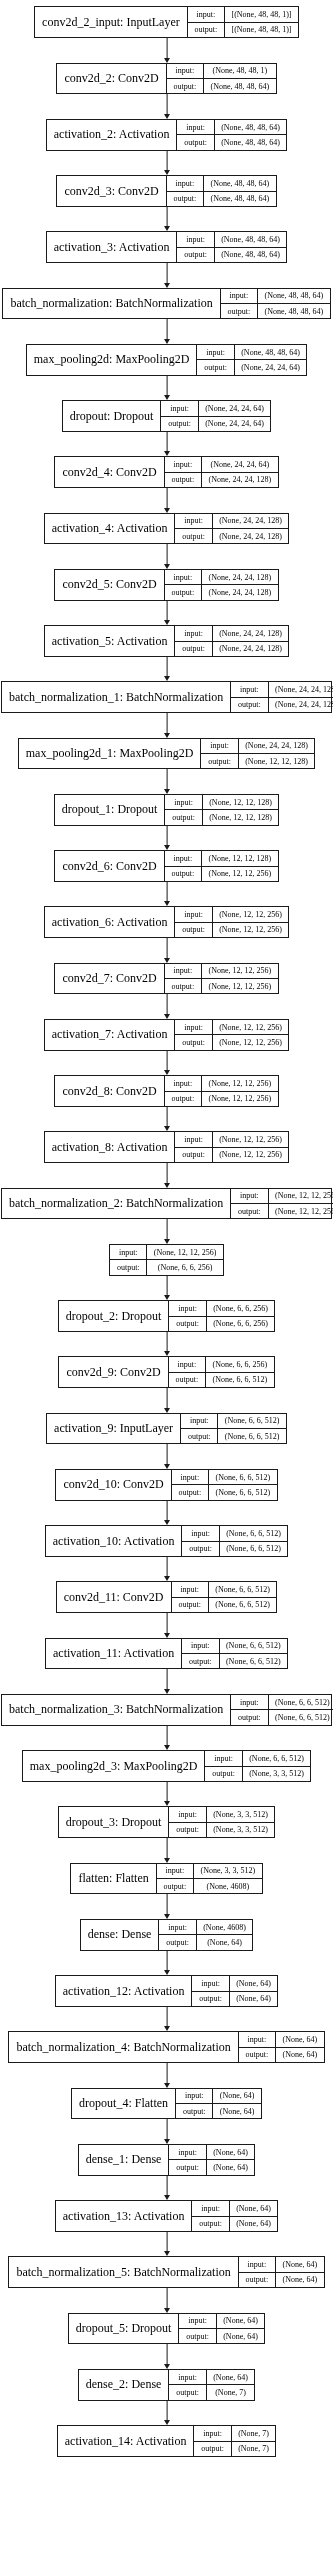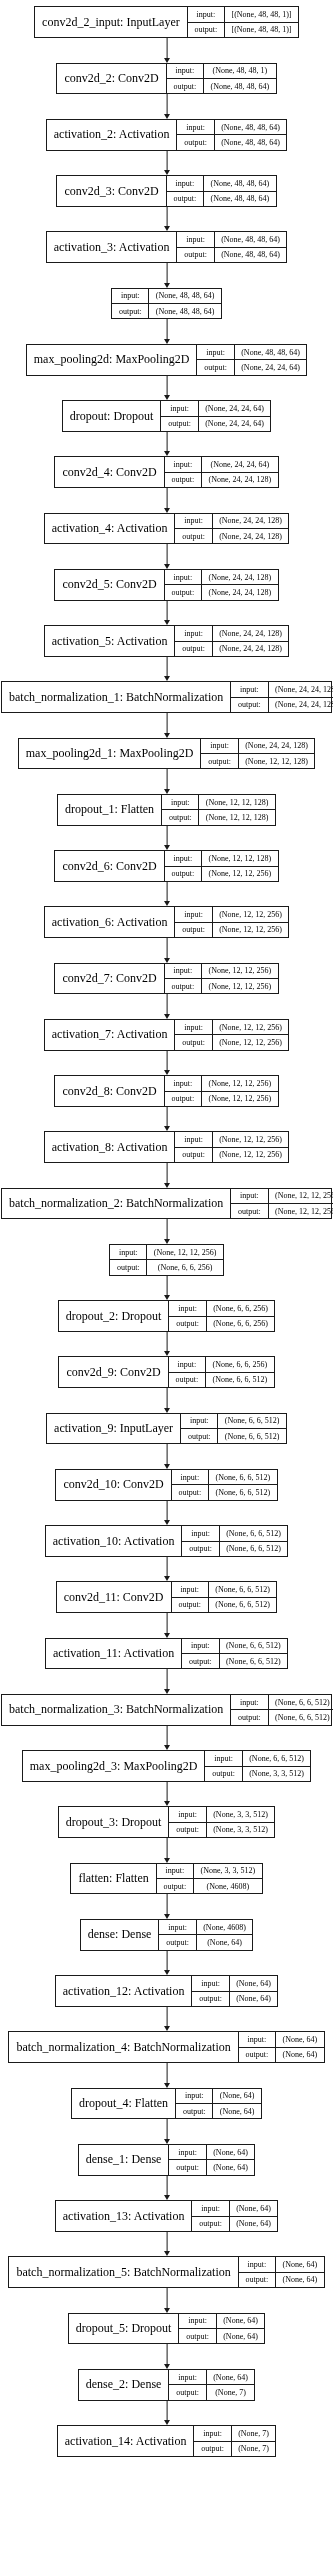--- a/index.html
+++ b/index.html
@@ -193,20 +193,23 @@
       </div>
     </div>
   </div>
 
   <div class="arrow">
     <div class="arrow-line"></div>
     <div class="arrow-head"></div>
   </div>
 
   <div class="node">
+    <div class="name-cell">
+      <span class="node-label">batch_normalization: BatchNormalization</span>
+    </div>
     <div class="io-table">
       <div class="io-row input-row">
         <div class="io-label input-label">input:</div>
         <div class="io-value input-value">(None, 48, 48, 64)</div>
       </div>
       <div class="io-row output-row">
         <div class="io-label output-label">output:</div>
         <div class="io-value output-value">(None, 48, 48, 64)</div>
       </div>
     </div>
@@ -380,21 +383,21 @@
     </div>
   </div>
 
   <div class="arrow">
     <div class="arrow-line"></div>
     <div class="arrow-head"></div>
   </div>
 
   <div class="node">
     <div class="name-cell">
-      <span class="node-label">dropout_1: Flatten</span>
+      <span class="node-label">dropout_1: Dropout</span>
     </div>
     <div class="io-table">
       <div class="io-row input-row">
         <div class="io-label input-label">input:</div>
         <div class="io-value input-value">(None, 12, 12, 128)</div>
       </div>
       <div class="io-row output-row">
         <div class="io-label output-label">output:</div>
         <div class="io-value output-value">(None, 12, 12, 128)</div>
       </div>

